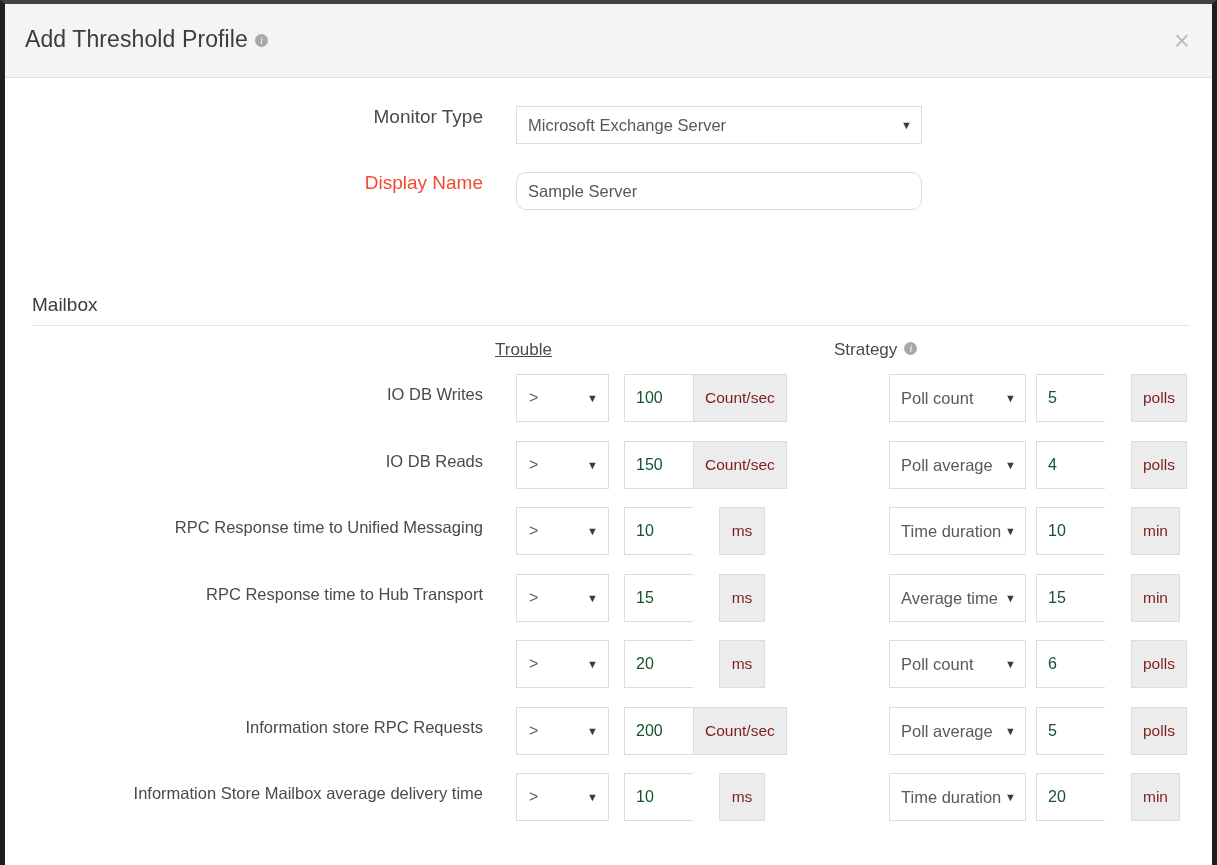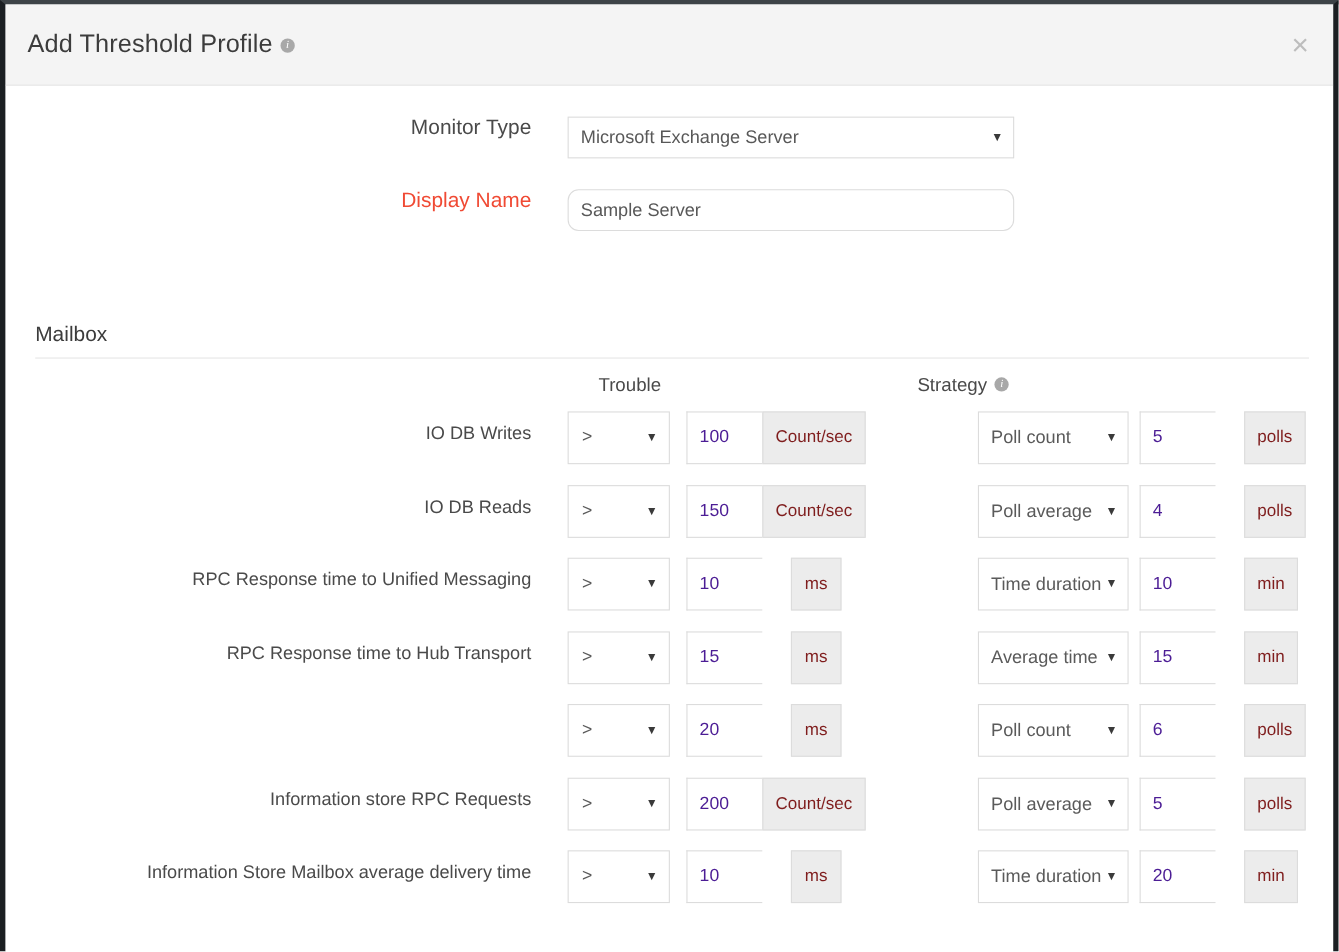--- a/index.html
+++ b/index.html
@@ -156,21 +156,21 @@
     position: relative;
     height: 34px;
     margin-top: 14px;
   }
   #column-headers .colhead {
     position: absolute;
     font-size: 17px;
     color: #4a4a4a;
     top: 0;
   }
-  #col-trouble { left: 539px; }
+  #col-trouble { left: 490px; text-decoration: underline; }
   #col-strategy { left: 829px; }
 
   
   .metric-row {
     position: relative;
     height: 66.5px;
   }
   .metric-row .row-label {
     position: absolute;
     left: 0;
@@ -238,21 +238,21 @@
   }
 
   .value-input {
     box-sizing: border-box;
     width: 69px;
     height: 48px;
     border: 1px solid #dcdcdc;
     border-right: none;
     background: #ffffff;
     font-size: 16px;
-    color: #4c1d95;
+    color: #14532d;
     line-height: 46px;
     padding-left: 11px;
   }
   .unit-box {
     box-sizing: border-box;
     height: 48px;
     border: 1px solid #dcdcdc;
     background: #ececec;
     font-size: 15.5px;
     color: #7f1d1d;

